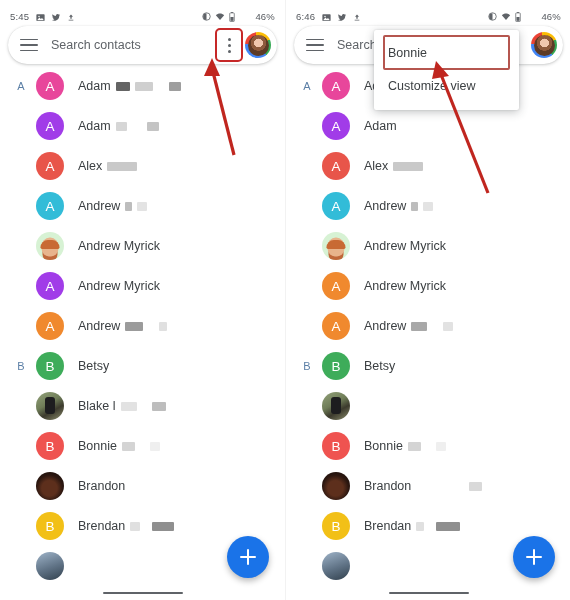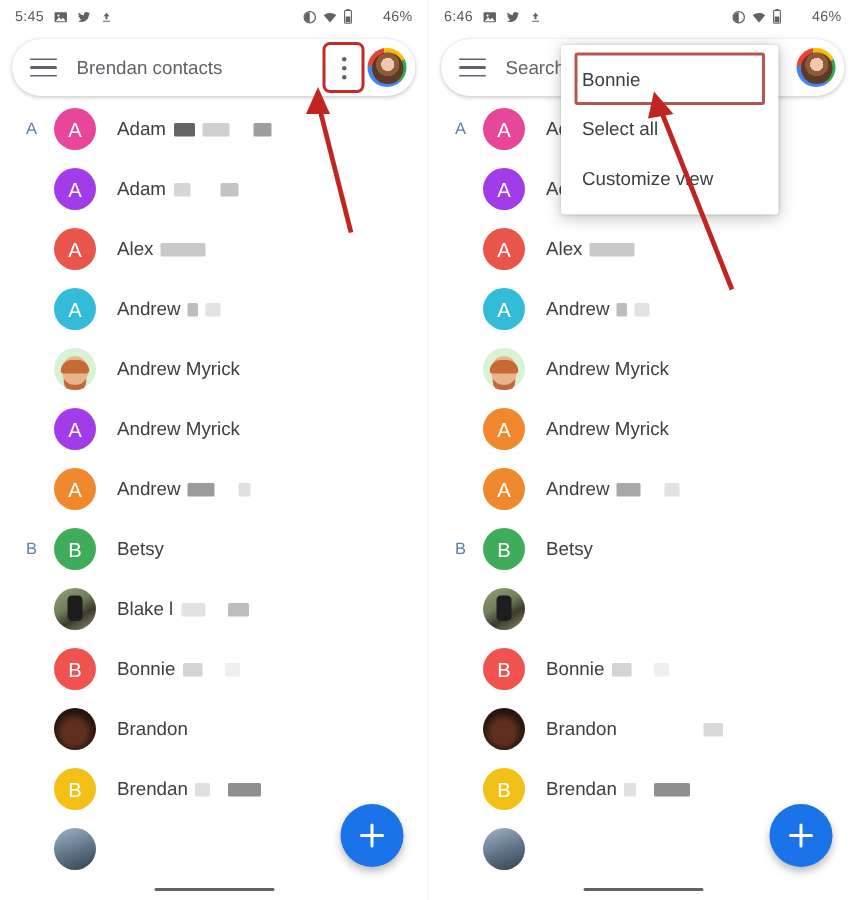--- a/index.html
+++ b/index.html
@@ -16,21 +16,21 @@
     width:285px;height:600px;
     background:#ffffff;
     overflow:hidden;
     flex:0 0 285px;
   }
   .panel.right{border-left:1px solid #f2f2f2;}
 
   
   .statusbar{
     height:22px;
-    display:flex;align-items:center;
+    display:flex;align-items:flex-end;
     padding:0 10px;
     font-size:9.5px;
     color:#5f6368;
     letter-spacing:.2px;
   }
   .sb-time{font-size:9.5px;color:#55595e;margin-right:7px;}
   .sb-left-icons{display:flex;align-items:center;gap:6px;}
   .sb-right{margin-left:auto;display:flex;align-items:center;gap:4px;}
   .sb-batt-text{font-size:9.5px;color:#55595e;margin-left:16px;}
   .ico{display:inline-block;line-height:1;}
@@ -238,21 +238,21 @@
       </span>
     </div>
 
     <div class="searchwrap">
       <div class="searchbar">
         <span class="hamburger">
             <span></span>
             <span></span>
             <span></span>
           </span>
-        <span class="search-text">Brendan contacts</span>
+        <span class="search-text">Search contacts</span>
         <span class="kebab kebab-box">
             <i></i>
             <i></i>
             <i></i>
           </span>
         <span class="prof"></span>
       </div>
     </div>
 
     <div class="list">
@@ -459,21 +459,20 @@
         </div>
         <div class="row">
           <span class="idx"></span>
           <span class="av ph-last"></span>
           <span class="name"></span>
         </div>
       </div>
 
     <div class="menu">
       <div class="menu-item highlight">Bonnie</div>
-      <div class="menu-item">Select all</div>
       <div class="menu-item">Customize view</div>
     </div>
 
     <div class="fab">
       <span class="plus"></span>
     </div>
     <div class="gesture"></div>
 
     <svg class="arrow" style="left:130px;top:48px;" width="90" height="150" viewBox="0 0 90 150">
       <path d="M72 145 L24 24" stroke="#c0261f" stroke-width="3.2" fill="none"></path>

